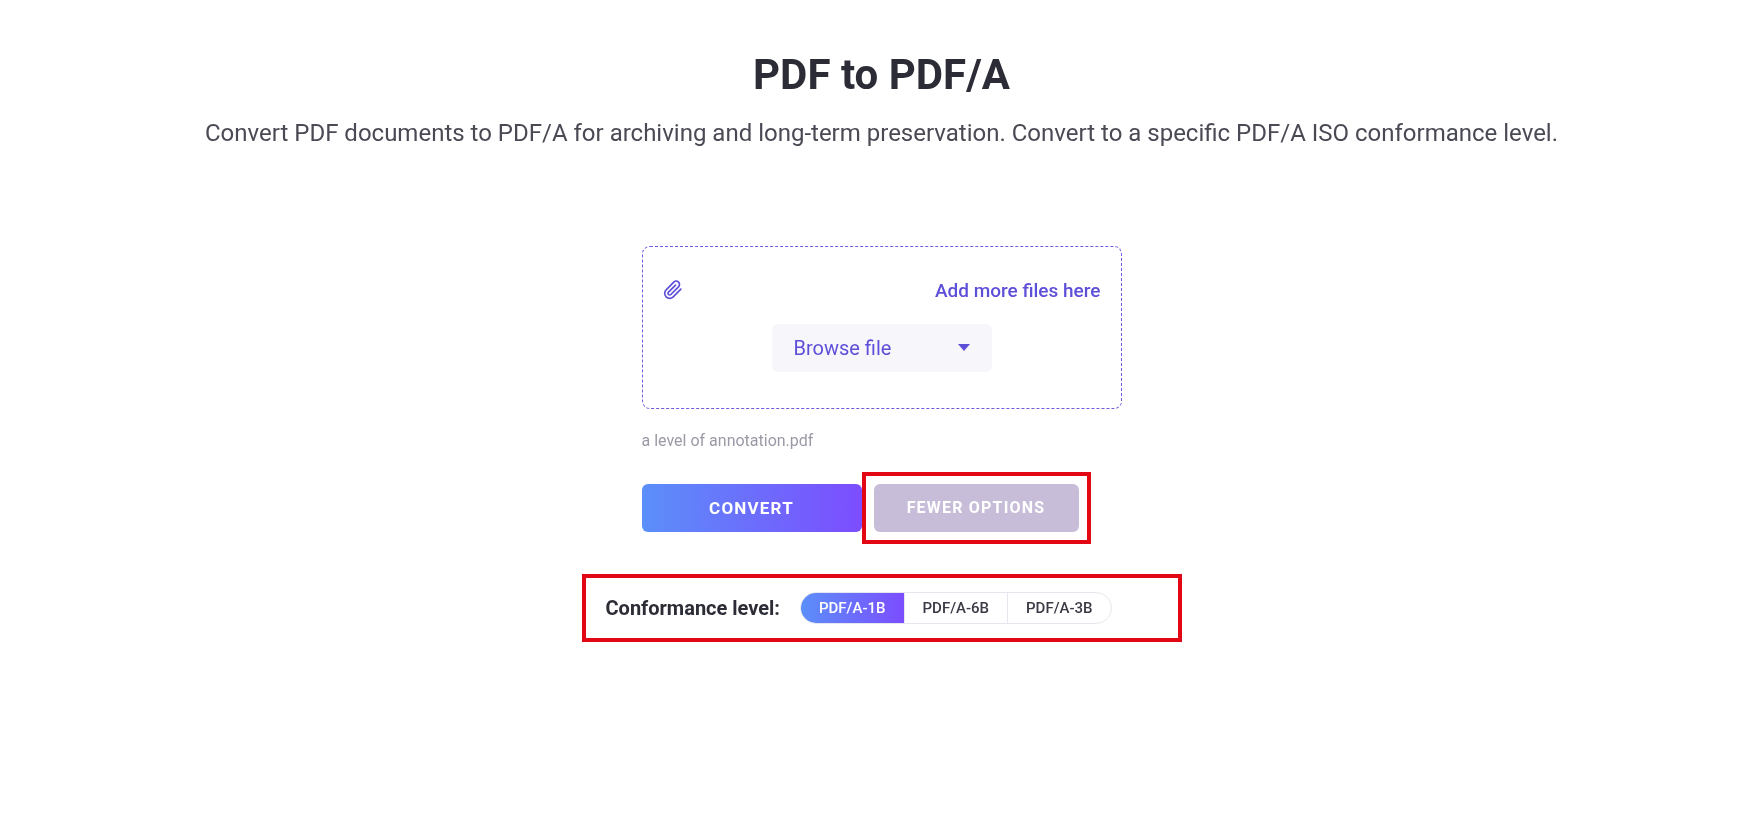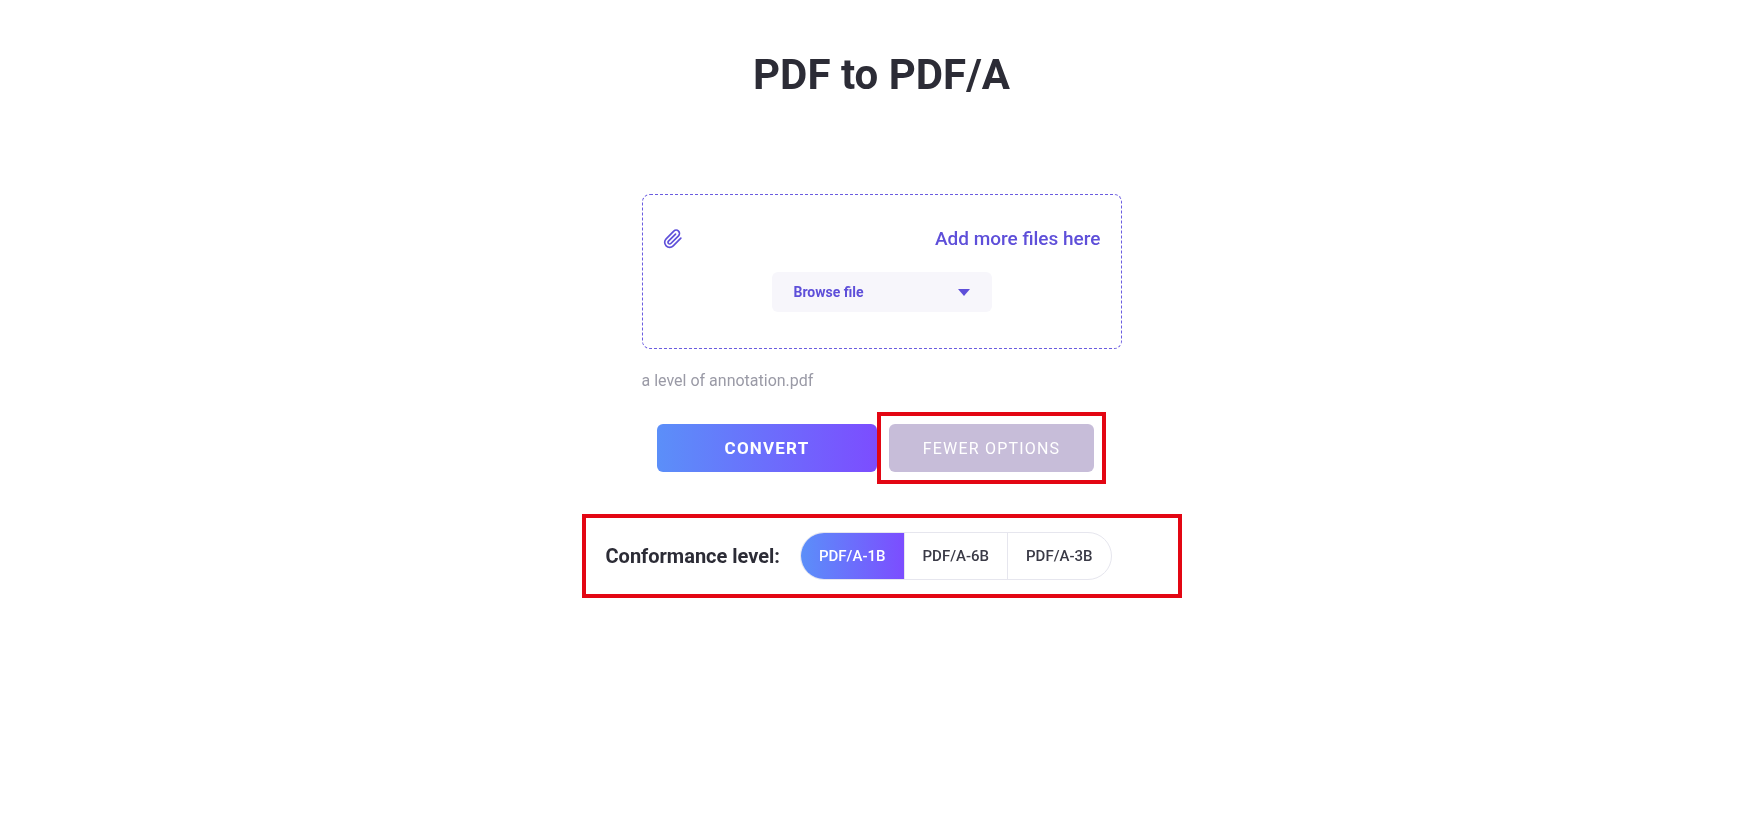--- a/index.html
+++ b/index.html
@@ -61,23 +61,23 @@
       display: flex;
       align-items: center;
       justify-content: space-between;
       width: 220px;
       margin: 0 auto;
       padding: 12px 22px;
       background: #f7f6fb;
       border: none;
       border-radius: 6px;
       cursor: pointer;
-      font-size: 14px;
+      font-size: 20px;
       color: #5e4fd9;
-      font-weight: 700;
+      font-weight: 400;
       font-family: inherit;
     }
     .caret-down {
       width: 0;
       height: 0;
       border-left: 6px solid transparent;
       border-right: 6px solid transparent;
       border-top: 7px solid #5e4fd9;
     }
     .content-block {
@@ -86,21 +86,20 @@
       text-align: left;
     }
     .filename {
       font-size: 16px;
       color: #9a9aa6;
       margin-bottom: 22px;
     }
     .button-row {
       display: flex;
       align-items: center;
-      justify-content: center;
     }
     .convert-btn {
       width: 220px;
       height: 48px;
       border: none;
       border-radius: 6px;
       background: linear-gradient(90deg, #5b8ff9 0%, #7c4dff 100%);
       color: #ffffff;
       font-size: 17px;
       font-weight: 700;
@@ -114,21 +113,21 @@
       display: inline-block;
     }
     .fewer-options-btn {
       width: 205px;
       height: 48px;
       border: none;
       border-radius: 6px;
       background: #c7bdd9;
       color: #ffffff;
       font-size: 16px;
-      font-weight: 400;
+      font-weight: 700;
       letter-spacing: 1.2px;
       cursor: pointer;
       font-family: inherit;
     }
     .conformance-wrapper {
       border: 4px solid #e30613;
       width: 600px;
       margin: 30px auto 0;
       padding: 14px 20px;
       display: flex;
@@ -141,21 +140,21 @@
       font-weight: 700;
     }
     .pill-group {
       display: inline-flex;
       border: 1px solid #e6e6ee;
       border-radius: 999px;
       overflow: hidden;
       background: #ffffff;
     }
     .pill {
-      padding: 14px 18px;
+      padding: 6px 18px;
       font-size: 15px;
       font-weight: 500;
       border: none;
       background: transparent;
       color: #3a3a46;
       cursor: pointer;
       font-family: inherit;
       border-right: 1px solid #e6e6ee;
     }
     .pill:last-child {
@@ -164,20 +163,21 @@
     .pill.active {
       background: linear-gradient(90deg, #5b8ff9 0%, #7c4dff 100%);
       color: #ffffff;
     }
   </style>
 </head>
 <body>
 
 <div class="container">
   <h1 class="page-title">PDF to PDF/A</h1>
+  <p class="page-subtitle">Convert PDF documents to PDF/A for archiving and long-term preservation. Convert to a specific PDF/A ISO conformance level.</p>
 
   <div class="upload-area">
     <div class="add-files-row">
       <svg class="paperclip-icon" viewBox="0 0 24 24" fill="none" stroke="currentColor" stroke-width="2" stroke-linecap="round" stroke-linejoin="round">
         <path d="M21.44 11.05l-9.19 9.19a6 6 0 0 1-8.49-8.49l9.19-9.19a4 4 0 0 1 5.66 5.66l-9.2 9.19a2 2 0 0 1-2.83-2.83l8.49-8.48"></path>
       </svg>
       <span class="add-files-text">Add more files here</span>
     </div>
     <button class="browse-btn">
       <span>Browse file</span>

